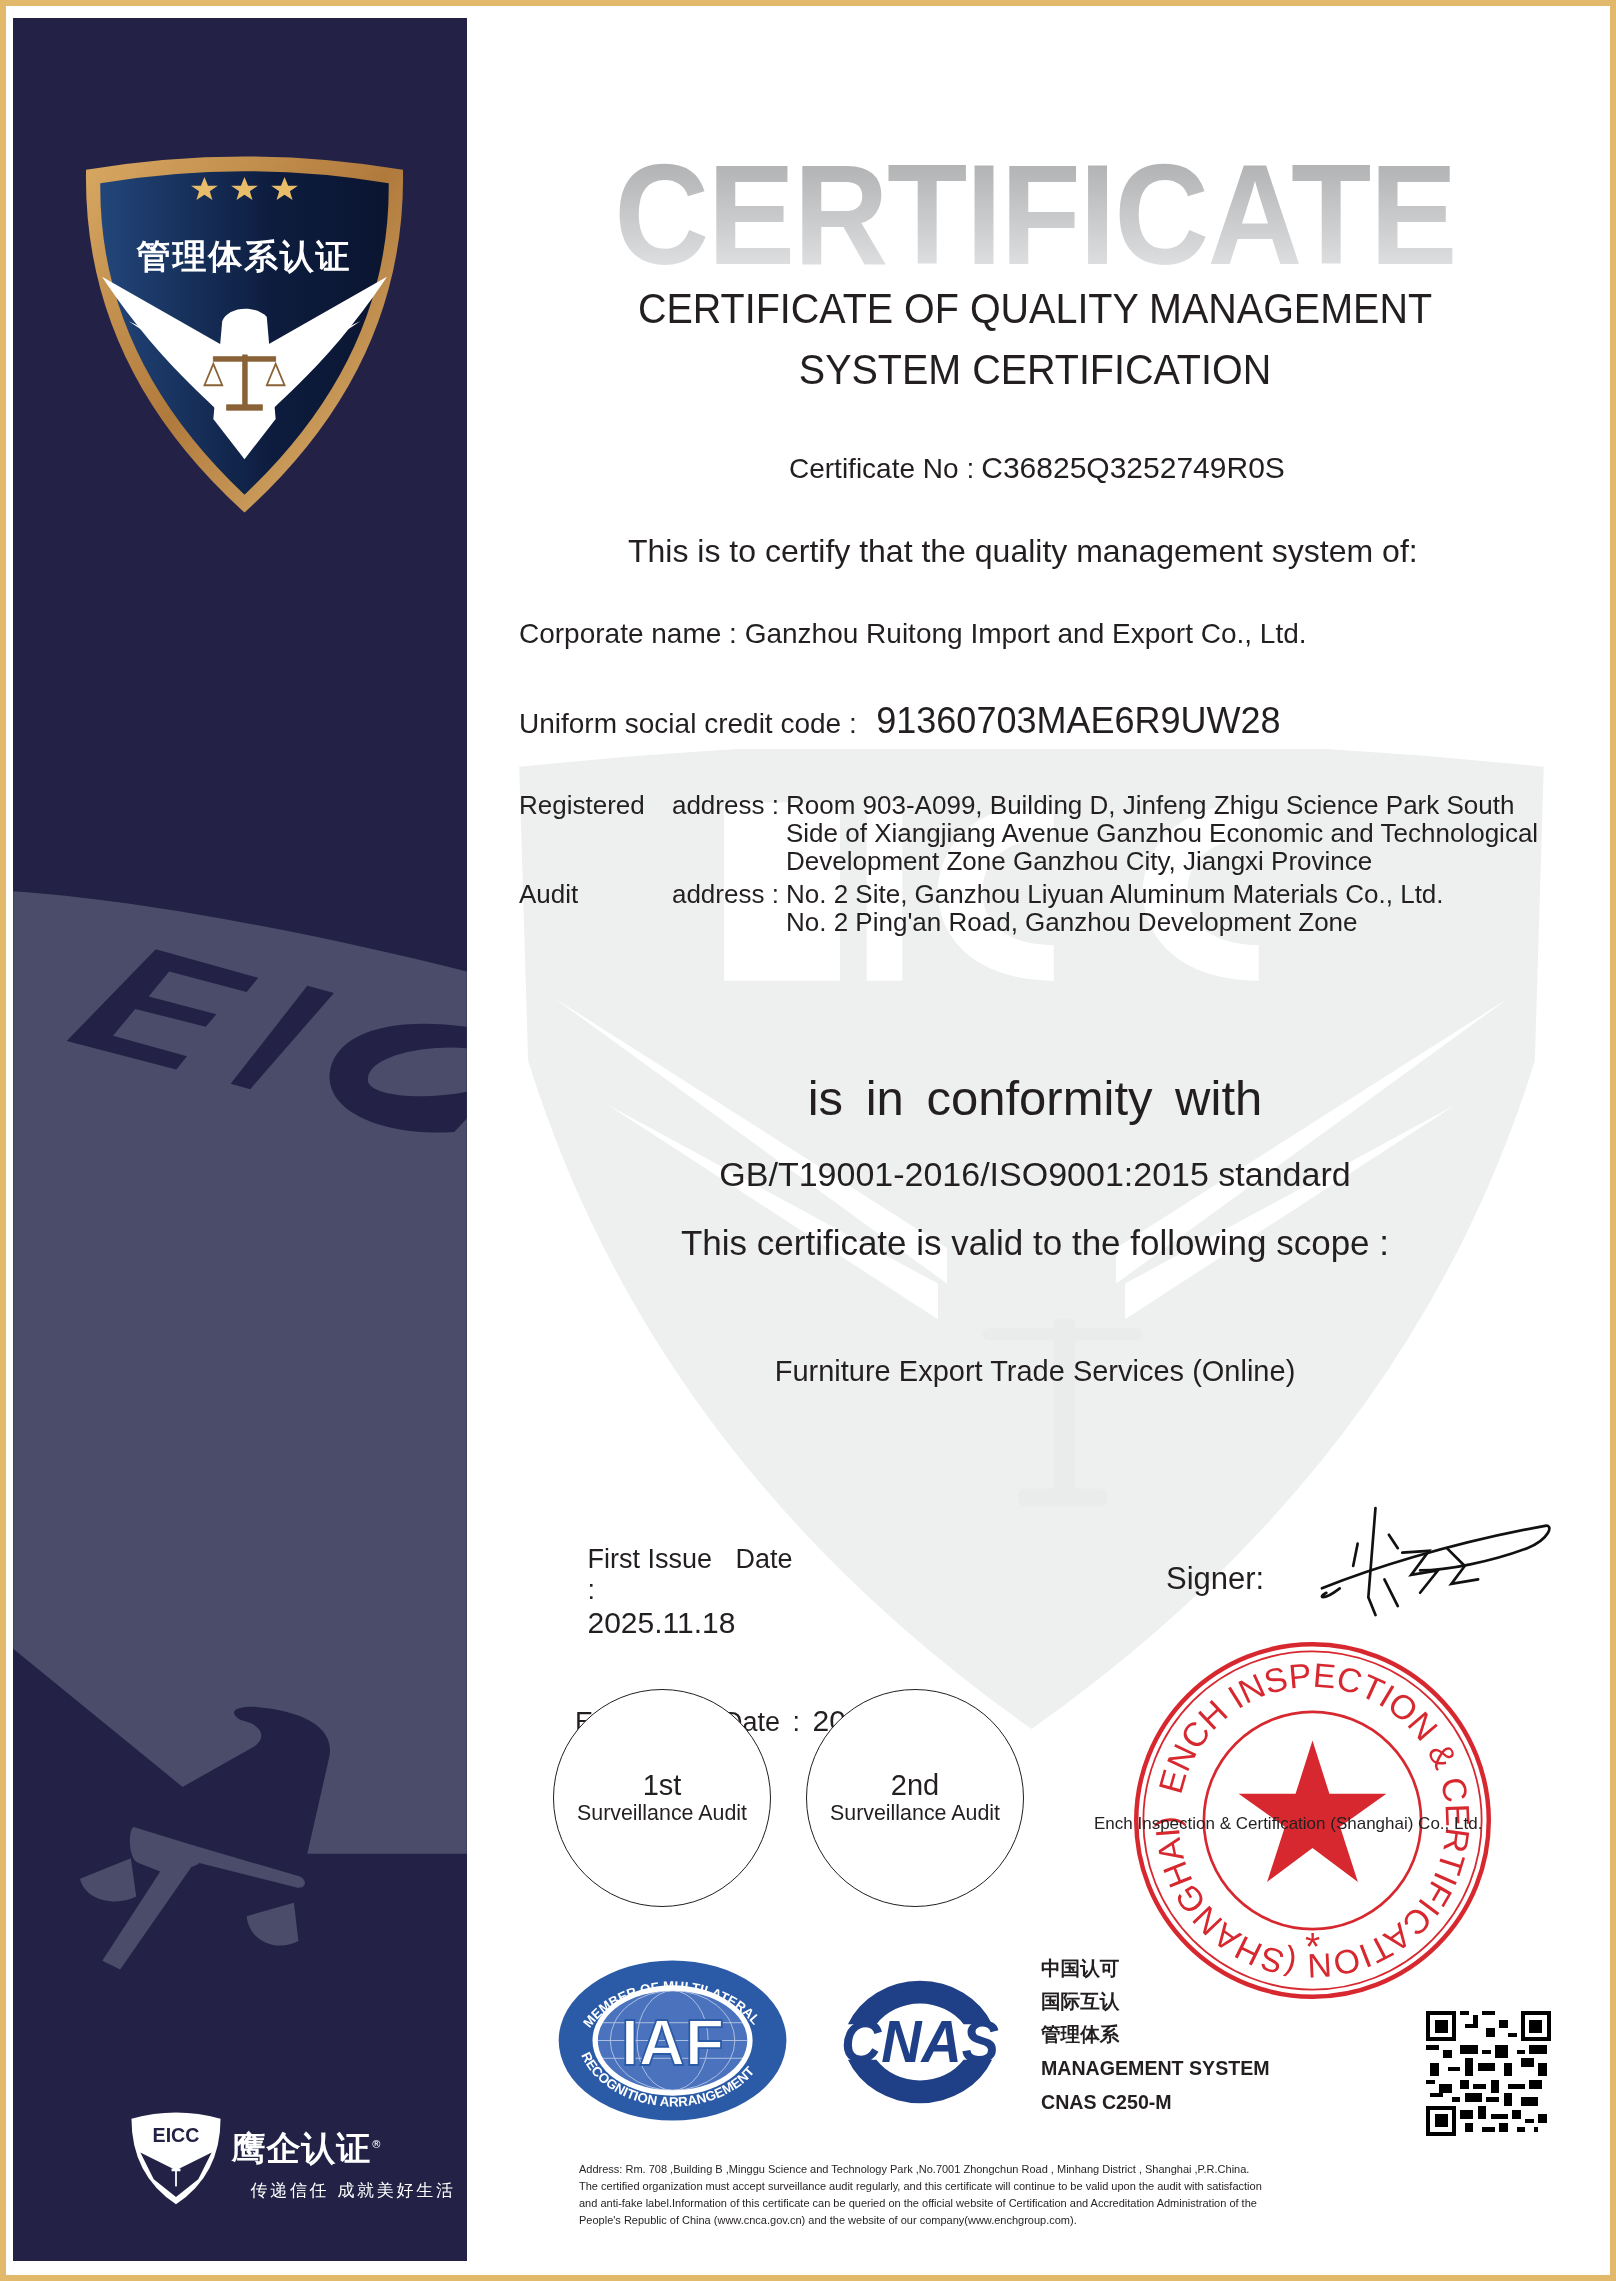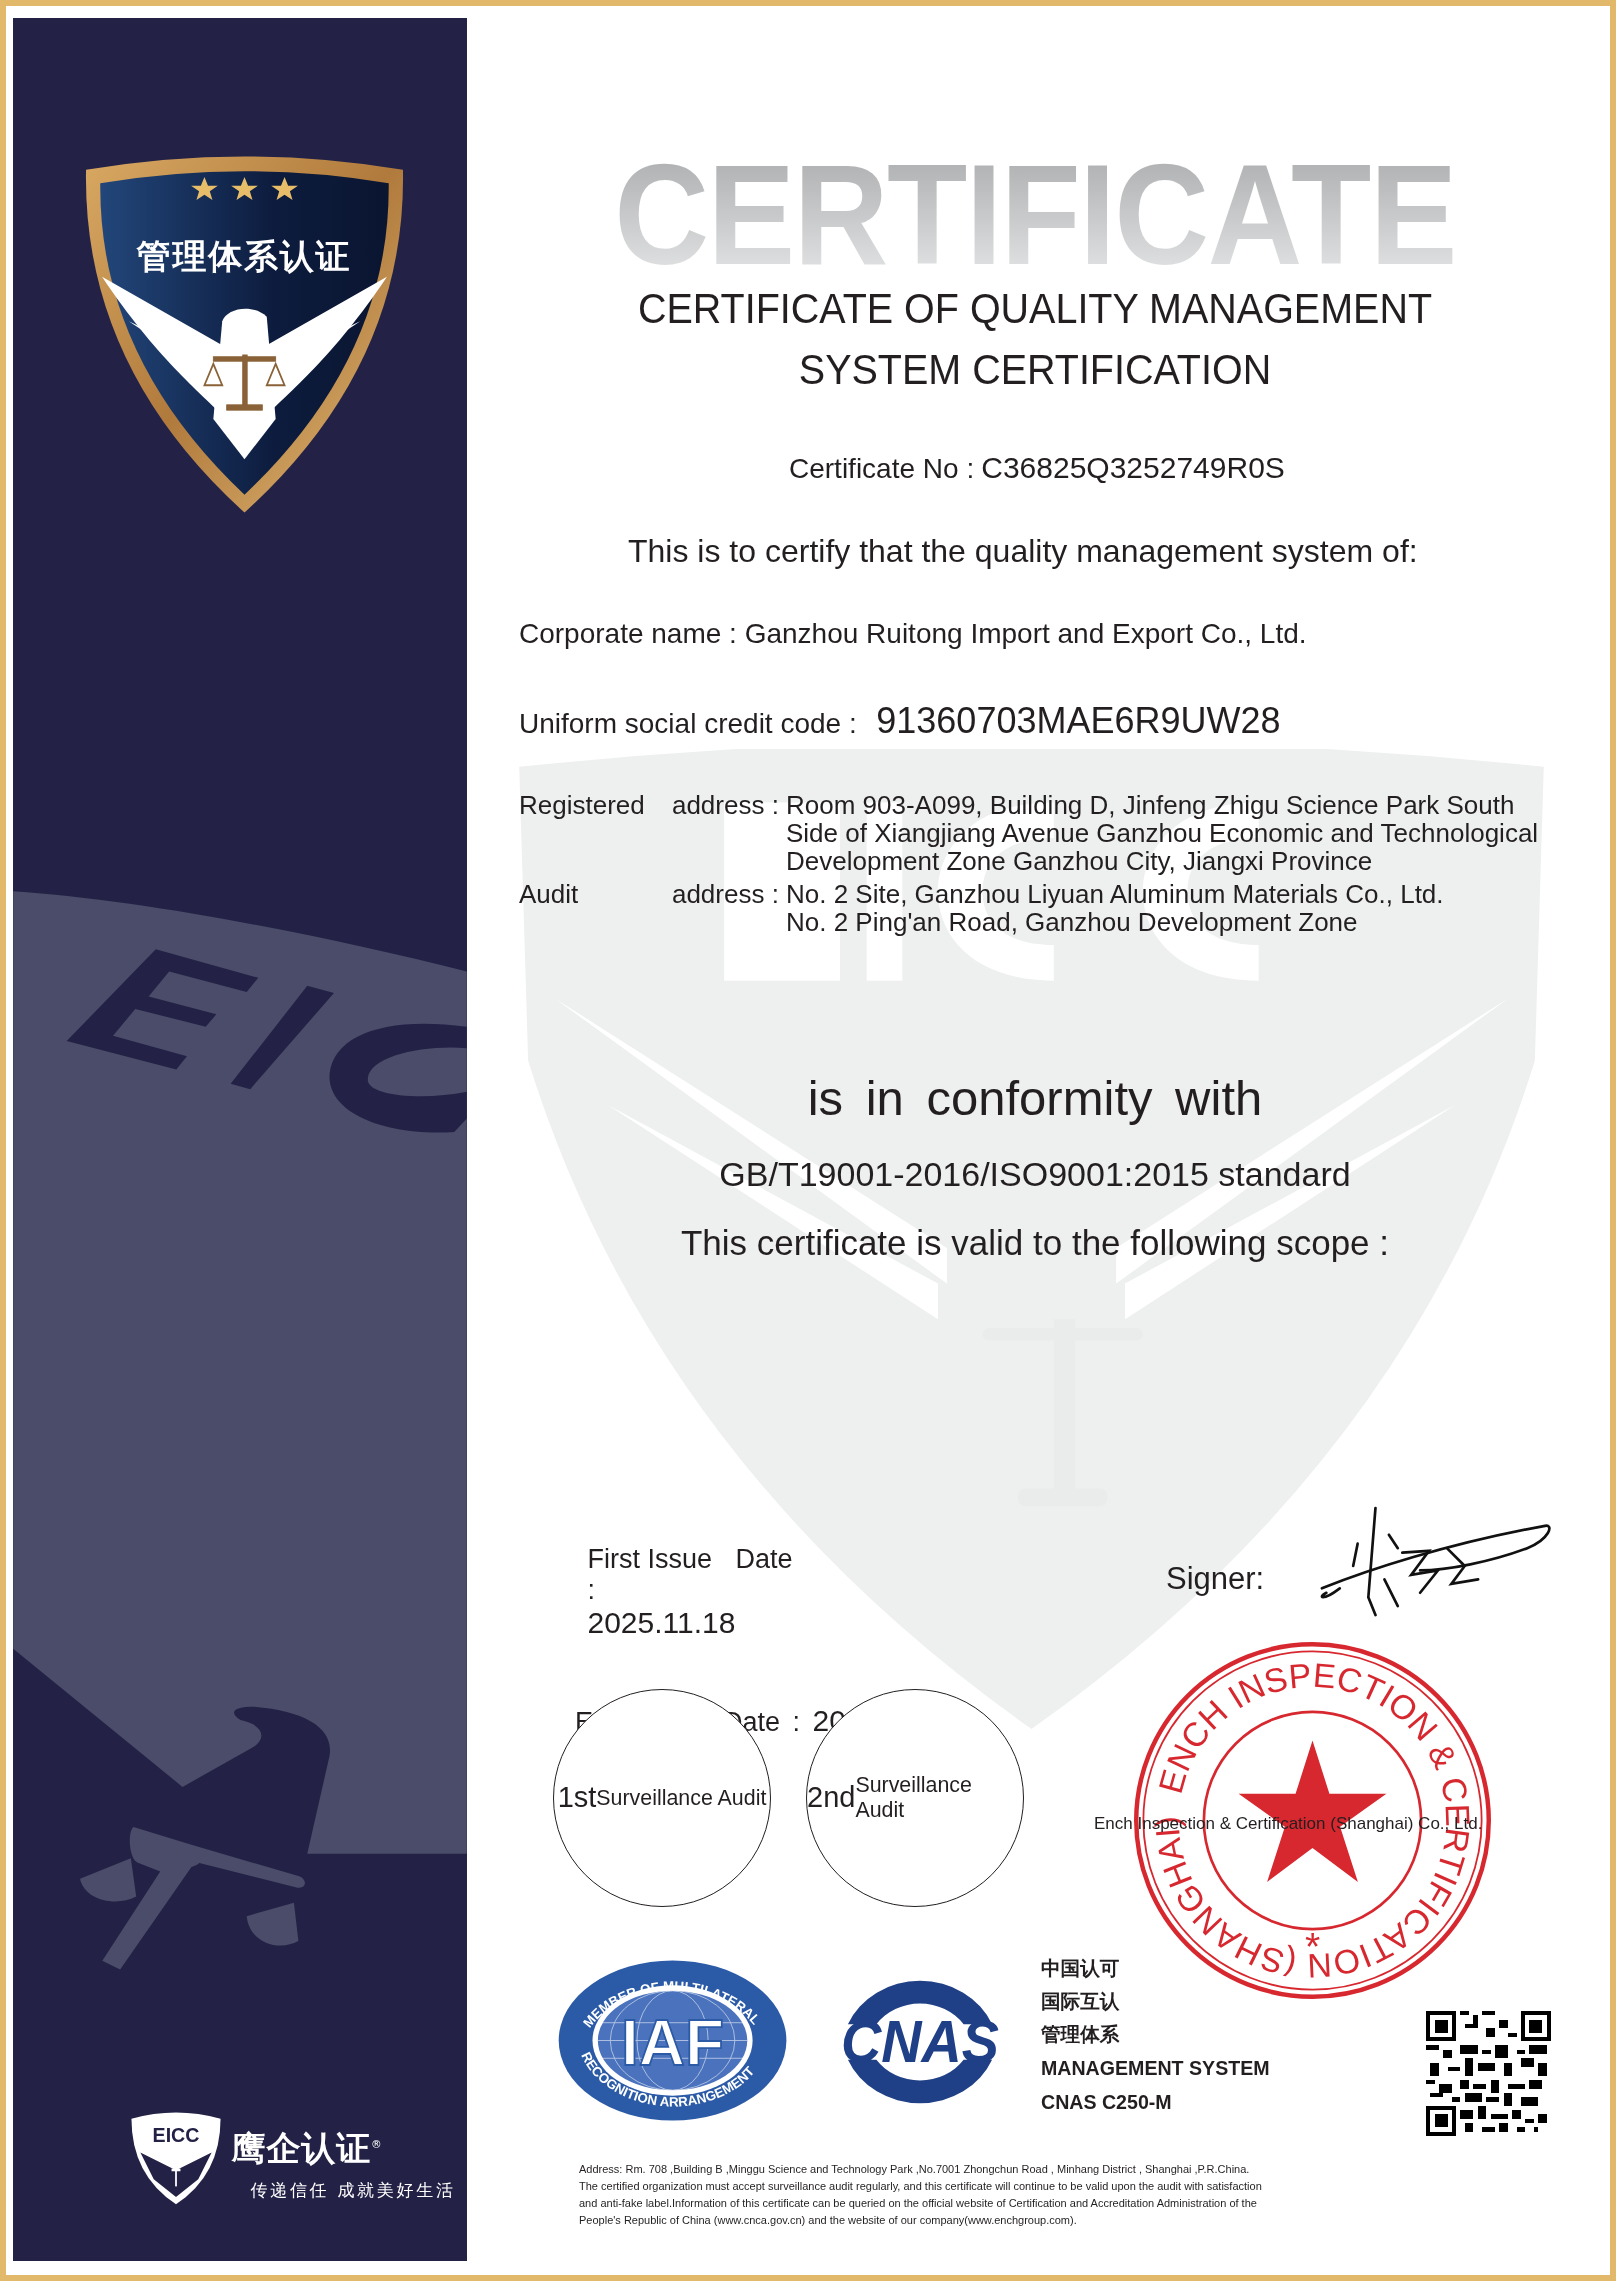--- a/index.html
+++ b/index.html
@@ -78,21 +78,21 @@
   .date-row .colon { margin: 0 12.5px 0 12.5px; }
   .date-row .val { font-size: 30px; }
   .first-issue { top: 1526px; flex-direction: column; }
   .expiry { top: 1674px; margin-top: 12px; }
 
   .signer-label { left: 700px; top: 1543px; font-size: 31px; }
   .signature { position: absolute; left: 847px; top: 1481px; width: 241px; height: 134px; }
 
   .audit-circle {
     position: absolute; width: 218px; height: 218px; border: 1.3px solid #231f20; border-radius: 50%;
-    display: flex; flex-direction: row; align-items: center; justify-content: center; background: #fff;
+    display: flex; flex-direction: column; align-items: center; justify-content: center; background: #fff;
   }
   .audit-circle .ord { font-size: 29px; line-height: 1.1; }
   .audit-circle .txt { font-size: 21.4px; }
   .audit-1 { left: 87px; top: 1671px; }
   .audit-2 { left: 340px; top: 1671px; }
 
   .stamp { position: absolute; left: 664px; top: 1620px; width: 365px; height: 365px; }
   .stamp-company { left: 628px; top: 1796px; font-size: 17px; color: #231f20; }
 
   .iaf-logo { position: absolute; left: 89px; top: 1938px; width: 236px; height: 169px; }
@@ -237,20 +237,21 @@
       <div class="addr-lines">
         <div>No. 2 Site, Ganzhou Liyuan Aluminum Materials Co., Ltd.</div>
         <div>No. 2 Ping'an Road, Ganzhou Development Zone</div>
       </div>
     </div>
   </div>
 
   <div class="line conformity">is in conformity with</div>
   <div class="line standard">GB/T19001-2016/ISO9001:2015 standard</div>
   <div class="line scope-intro">This certificate is valid to the following scope :</div>
+  <div class="line scope">Furniture Export Trade Services (Online)</div>
 
   <div class="date-row first-issue">
     <span class="lbl">
         <span>First Issue</span>
         <span>Date</span>
       </span>
     <span class="colon">:</span>
     <span class="val">2025.11.18</span>
   </div>
   <div class="date-row expiry">

